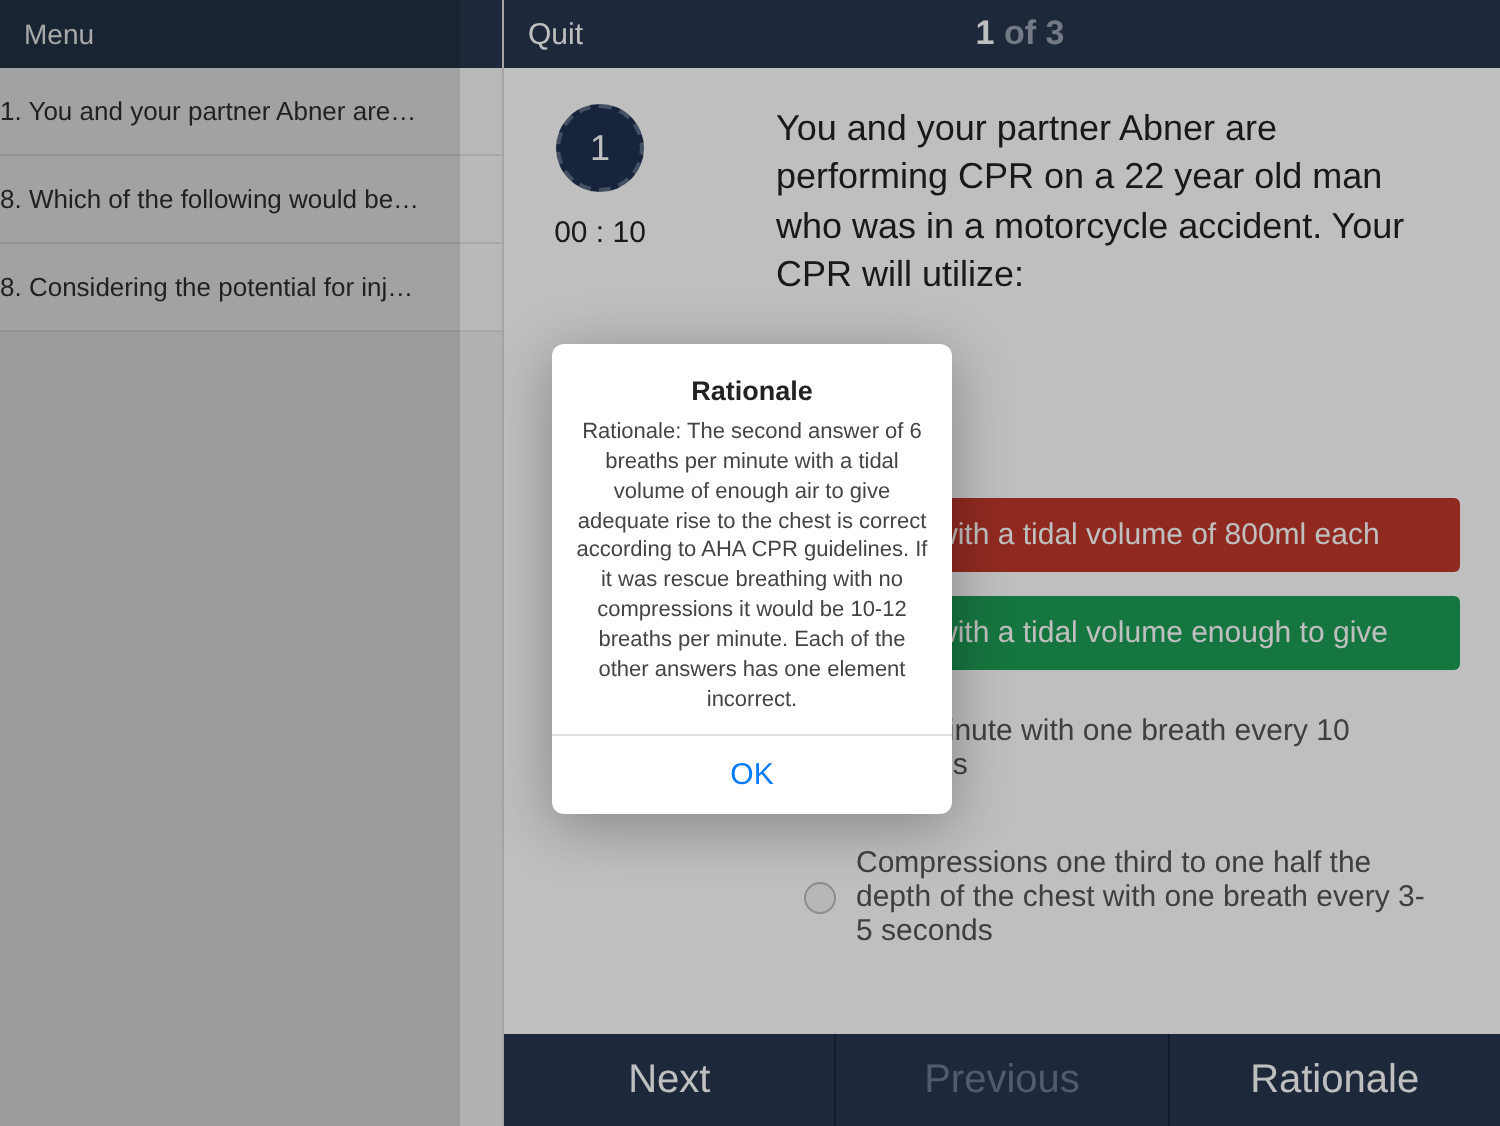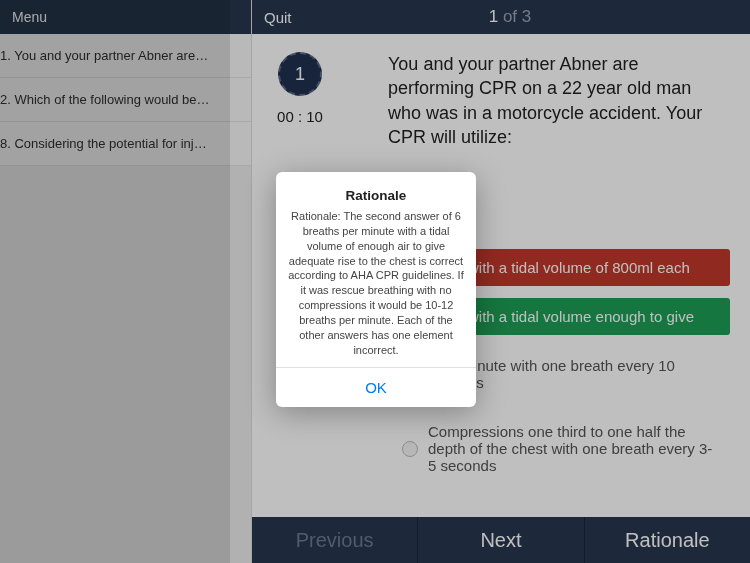--- a/index.html
+++ b/index.html
@@ -46,20 +46,21 @@
       color: #fff; height: 34px;
       display: flex; align-items: center;
       padding: 0 12px;
       position: relative;
     }
     .quit { font-size: 15px; color: #fff; cursor: pointer; }
     .progress {
       position: absolute; left: 18px; right: 0;
       text-align: center; font-size: 17px;
       pointer-events: none;
+      font-weight: bold;
     }
     .progress .cur { color: #fff; }
     .progress .total { color: #9aa3b3; }
     .content {
       flex: 1; display: flex; padding: 18px 20px 0 18px;
       gap: 18px; overflow: hidden;
     }
     .qbadge-col {
       width: 60px; flex-shrink: 0;
       display: flex; flex-direction: column;
@@ -156,21 +157,21 @@
 <body>
 
 <div class="app">
 
   <div class="sidebar">
     <div class="sidebar-header">
       <span>Menu</span>
     </div>
     <div class="sidebar-items">
       <div class="sidebar-item">1. You and your partner Abner are…</div>
-      <div class="sidebar-item">2. Which of the following would be…</div>
+      <div class="sidebar-item">8. Which of the following would be…</div>
       <div class="sidebar-item">8. Considering the potential for inj…</div>
     </div>
   </div>
 
   <div class="main">
     <div class="main-header">
       <span class="quit">Quit</span>
       <span class="progress">
         <span class="cur">1</span><span class="total"><span> of </span><span>3</span></span>
       </span>
@@ -198,22 +199,22 @@
           </div>
           <div class="answer plain">
             <span class="radio"></span>
             <span>Compressions one third to one half the depth of the chest with one breath every 3-5 seconds</span>
           </div>
         </div>
       </div>
     </div>
 
     <div class="bottom-bar">
+      <div class="bottom-btn">Next</div>
       <div class="bottom-btn dim">Previous</div>
-      <div class="bottom-btn">Next</div>
       <div class="bottom-btn">Rationale</div>
     </div>
   </div>
 
   <div class="sidebar-dim"></div>
   <div class="dimmer"></div>
 
   <div class="modal">
     <div class="modal-inner">
       <div class="modal-title">Rationale</div>

